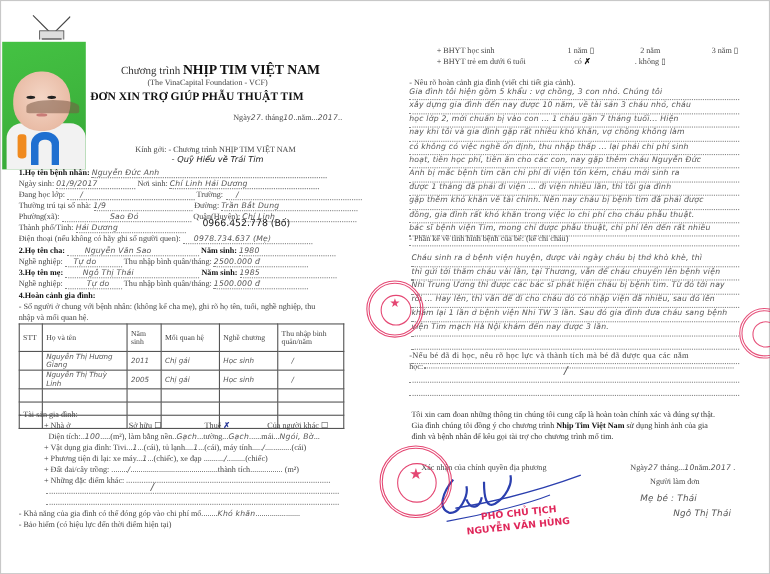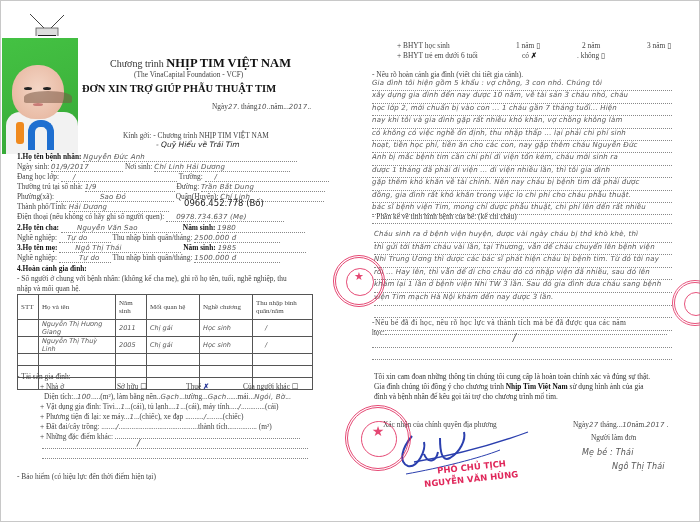--- a/index.html
+++ b/index.html
@@ -221,20 +221,23 @@
   </div>
   <div class="abs t" style="left:40px;top:432px">
     <span>+ Những đặc điểm khác:</span>
     <span class="dots" style="display:inline-block;width:185px"></span>
   </div>
   <div class="abs" style="left:42px;top:448px;width:266px;border-bottom:1px dotted #888">
     <span class="hw" style="position:absolute;left:95px;top:-10px;font-size:9px">/</span>
   </div>
   <div class="abs" style="left:42px;top:458px;width:266px;border-bottom:1px dotted #888"></div>
 
+  <div class="abs t" style="left:17px;top:462px">
+    <span>- Khả năng của gia đình có thể đóng góp vào chi phí mổ</span>........<span class="hw">Khó khăn</span>......................
+  </div>
   <div class="abs t" style="left:17px;top:472px">- Bảo hiểm (có hiệu lực đến thời điểm hiện tại)</div>
 </div>
 
 <div class="page" id="right">
   <div class="abs t" style="left:47px;top:41px;width:290px">
     <span>+ BHYT học sinh</span>
     <span style="position:absolute;left:119px"><span>1 năm</span> ▯</span>
     <span style="position:absolute;left:185px">2 năm</span>
     <span style="position:absolute;left:250px"><span>3 năm</span> ▯</span>
   </div>

